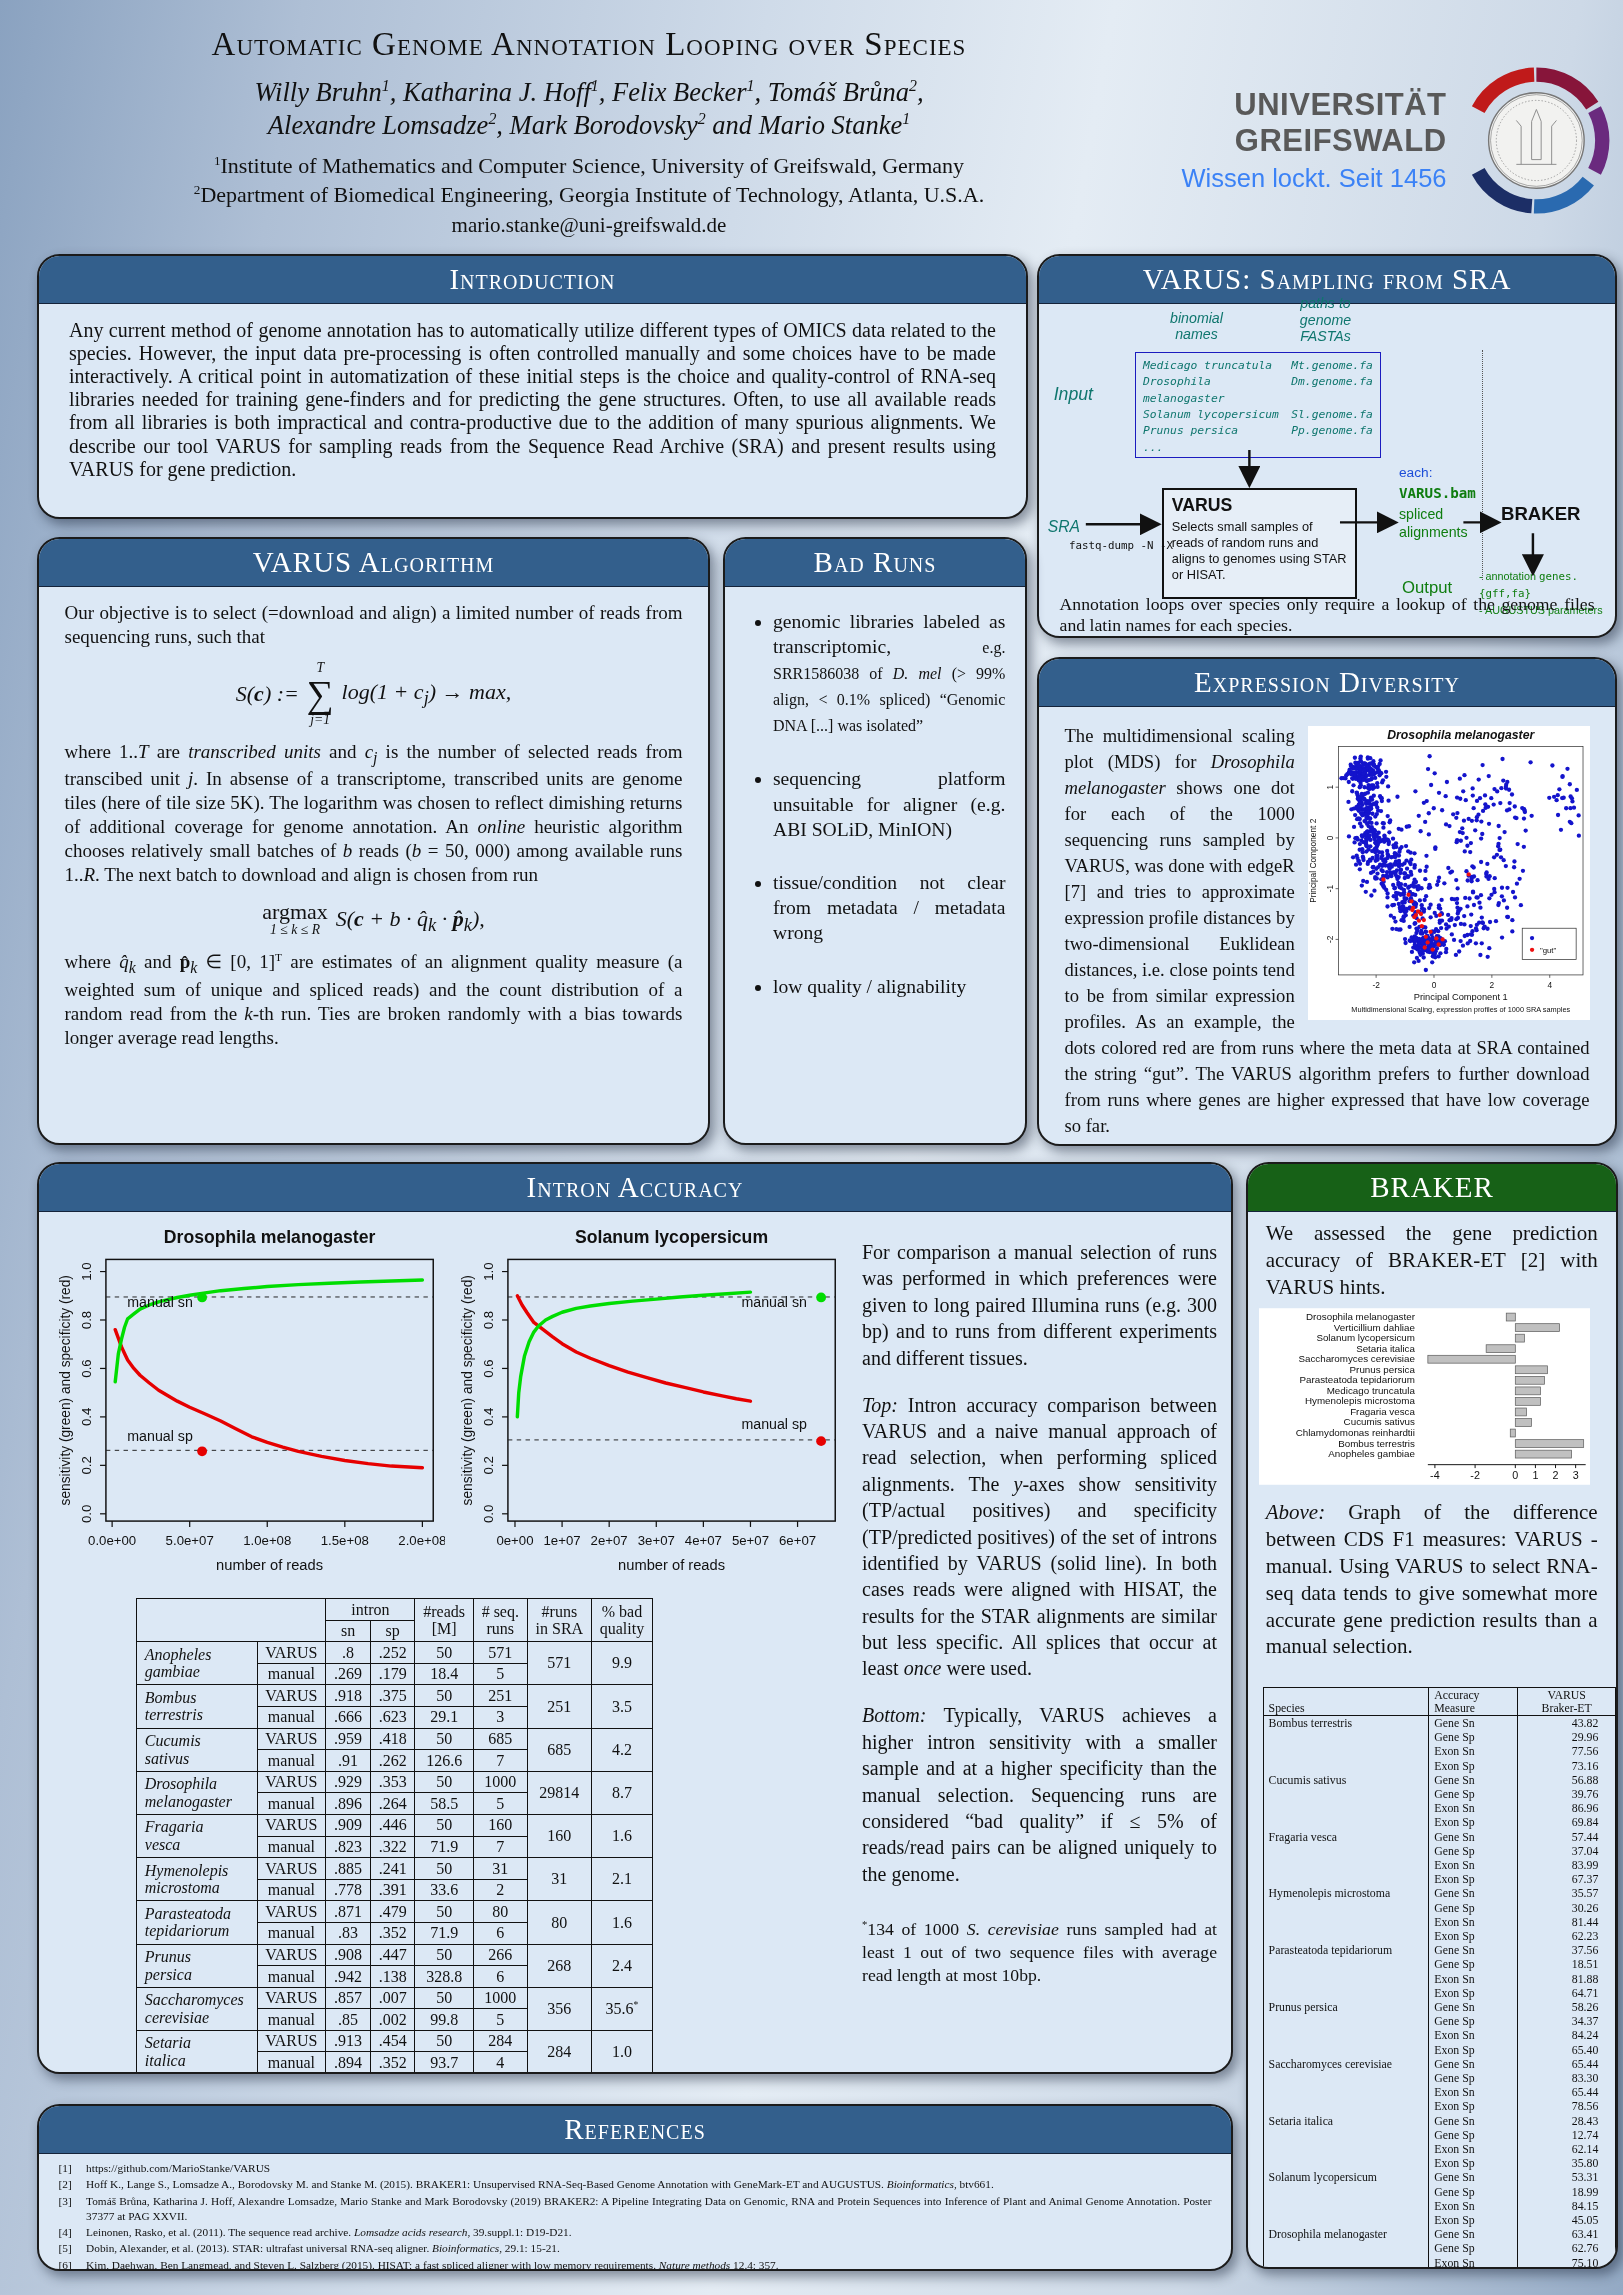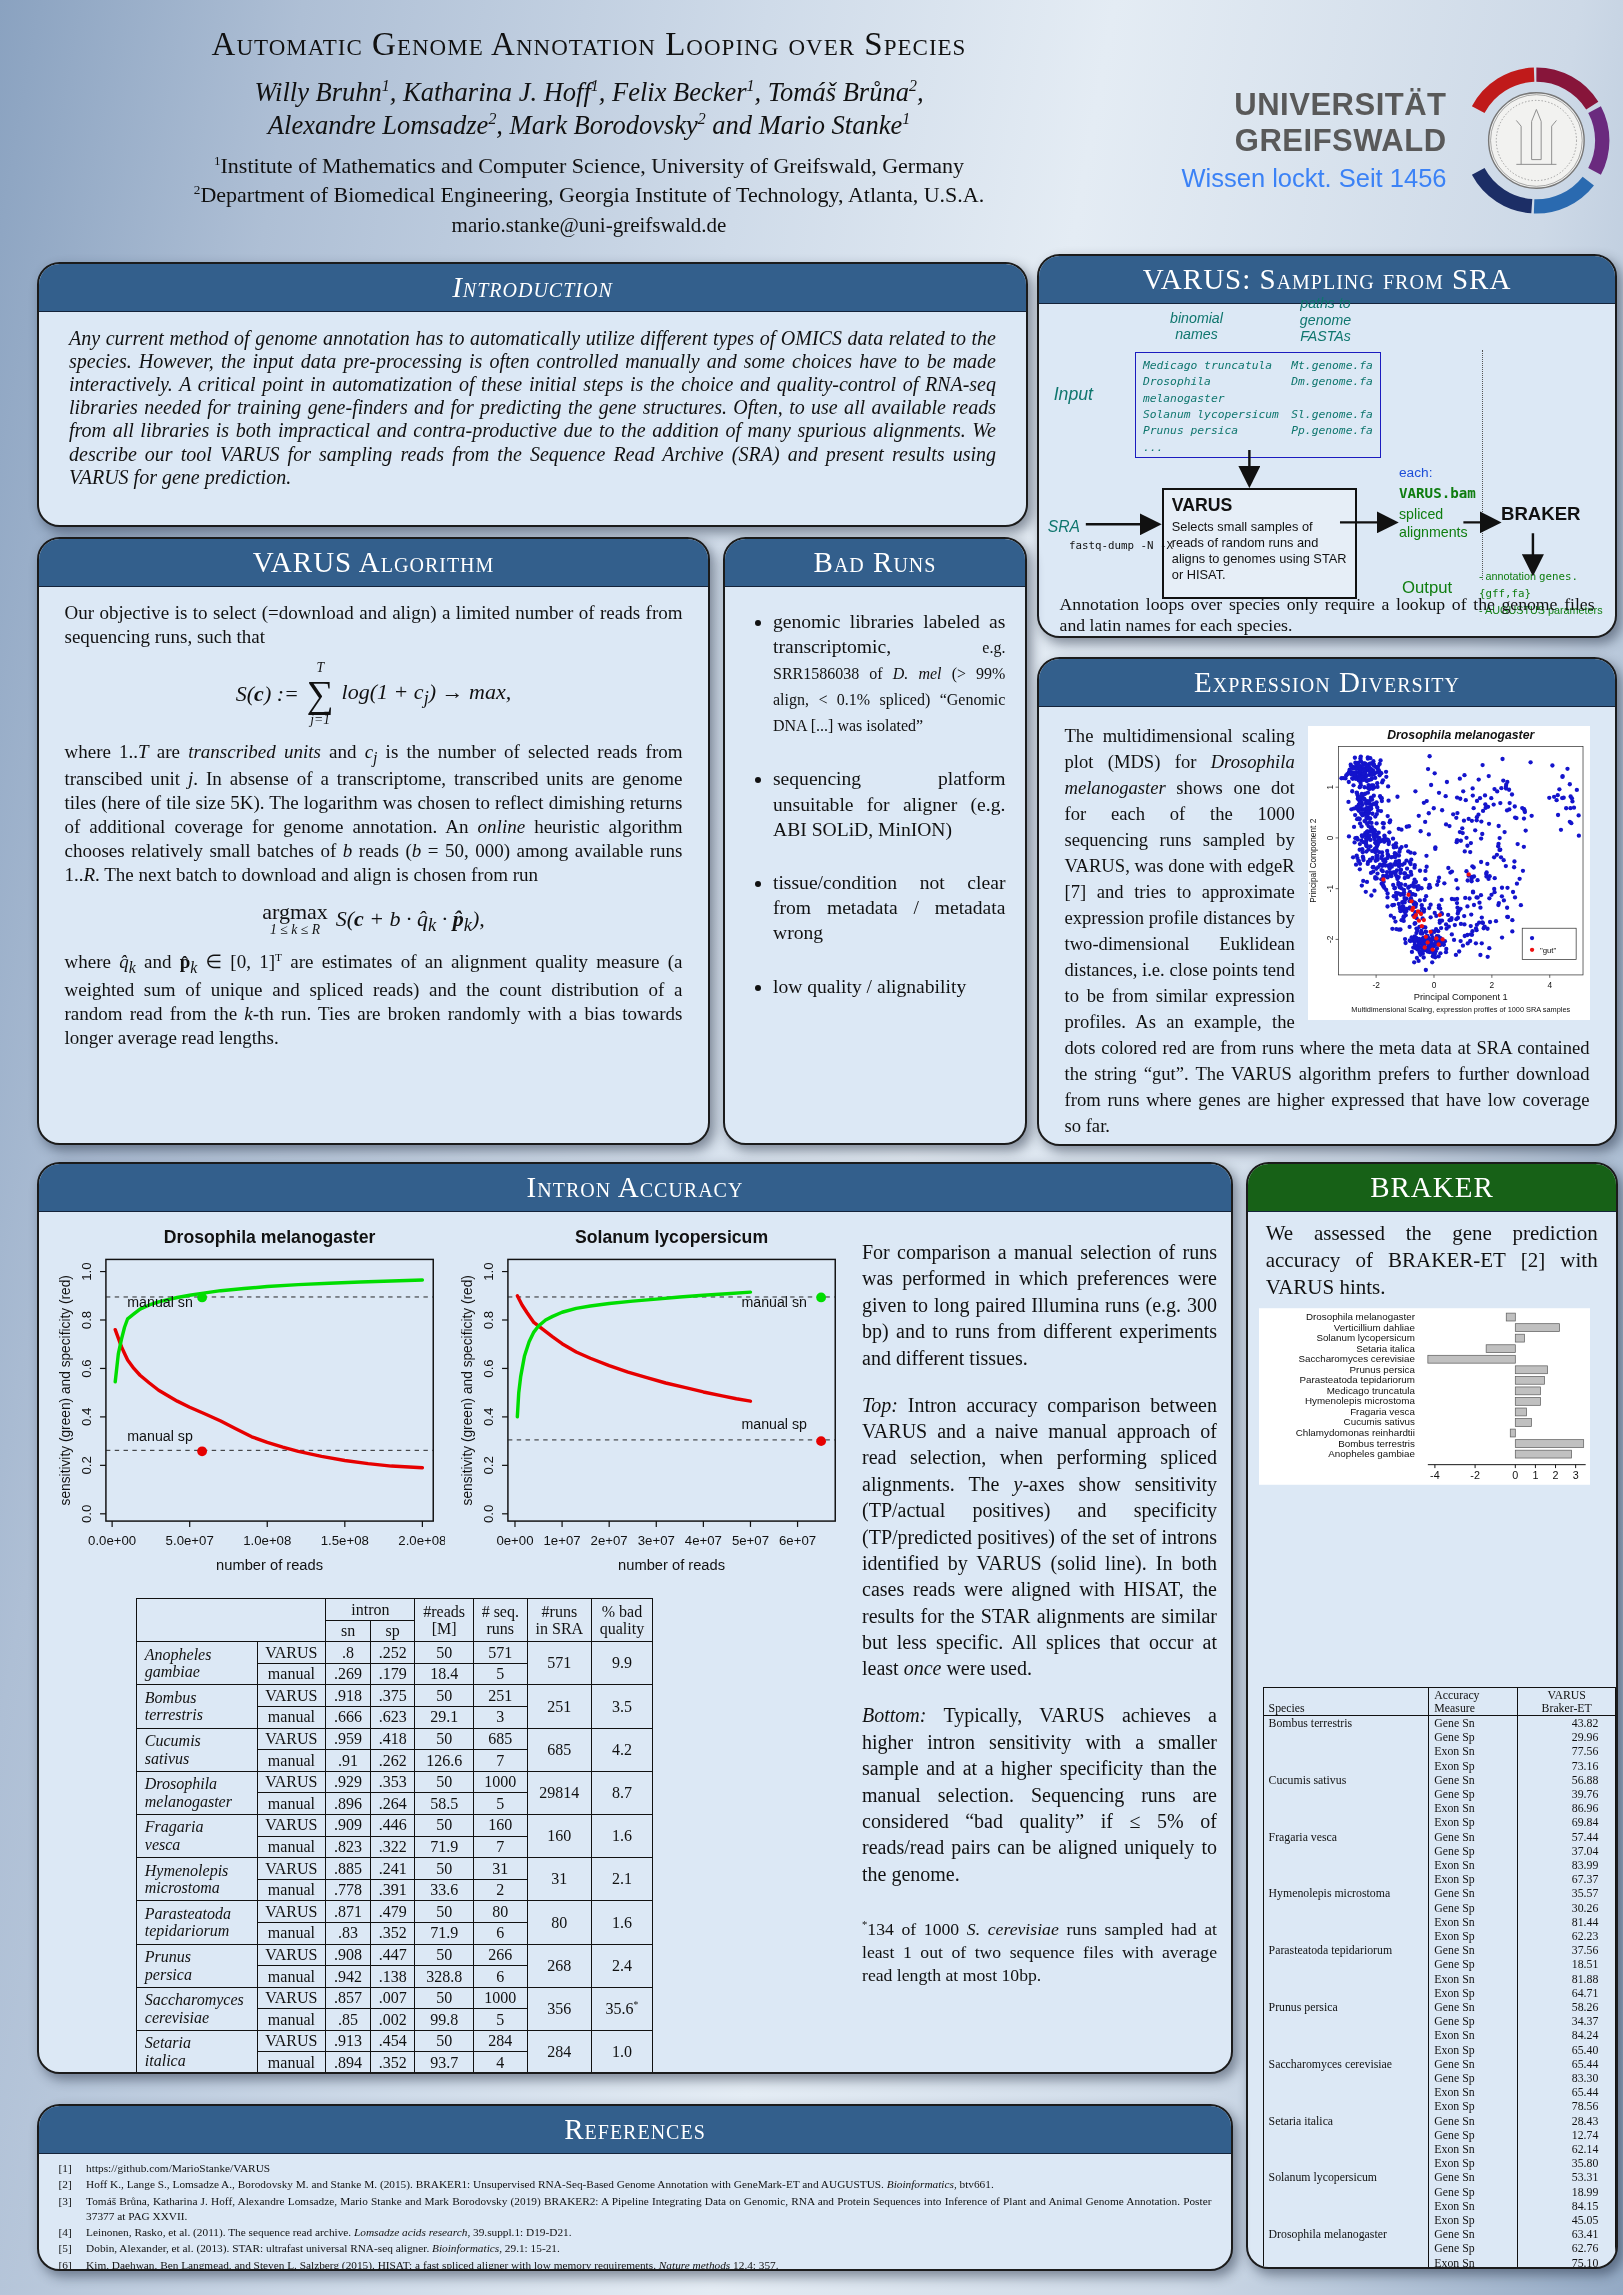--- a/index.html
+++ b/index.html
@@ -23,21 +23,21 @@
   #poster-authors{font-size:26.5px;font-style:italic;margin-top:13.7px;line-height:1.2;}
   #poster-affils{font-size:22px;margin-top:10.8px;line-height:1.3;}
   #poster-email{font-size:21px;margin-top:2.9px;}
   
   #logo-block{position:absolute;left:1103px;top:59px;width:510px;height:162px;
     font-family:"Liberation Sans",sans-serif;display:flex;align-items:center;}
   #logo-text{width:353px;text-align:right;padding-right:13.7px;}
   #logo-line1{font-size:31px;font-weight:700;color:#595959;letter-spacing:0.5px;}
   #logo-line2{font-size:25.5px;color:#3b82f6;margin-top:4.9px;}
   
-  #panel-intro{left:37px;top:262px;width:987px;height:261px;font-style:italic;}
+  #panel-intro{left:37px;top:254px;width:987px;height:261px;}
   #panel-intro .panel-body{padding:14.7px 30px;font-size:20px;line-height:1.16;}
   
   #panel-sra{left:1037px;top:254px;width:576px;height:380px;}
   #sra-diagram{position:absolute;left:0;top:47px;width:576px;height:333px;
     font-family:"Liberation Sans",sans-serif;}
   .d-blue{color:#0f766e;font-style:italic;}
   .d-green{color:#0f7d0f;}
   .mono{font-family:"DejaVu Sans Mono",monospace;}
   .d-label{position:absolute;}
   #sra-inputbox{position:absolute;left:96px;top:49px;width:230px;height:94px;
@@ -1614,20 +1614,21 @@
         <text x="440.70000000000005" y="349" text-anchor="middle" font-size="22" fill="#111">-2</text>
         <line x1="522.7" y1="319" x2="522.7" y2="326" stroke="#111" stroke-width="2"></line>
         <text x="522.7" y="349" text-anchor="middle" font-size="22" fill="#111">0</text>
         <line x1="563.7" y1="319" x2="563.7" y2="326" stroke="#111" stroke-width="2"></line>
         <text x="563.7" y="349" text-anchor="middle" font-size="22" fill="#111">1</text>
         <line x1="604.7" y1="319" x2="604.7" y2="326" stroke="#111" stroke-width="2"></line>
         <text x="604.7" y="349" text-anchor="middle" font-size="22" fill="#111">2</text>
         <line x1="645.7" y1="319" x2="645.7" y2="326" stroke="#111" stroke-width="2"></line>
         <text x="645.7" y="349" text-anchor="middle" font-size="22" fill="#111">3</text>
       </svg>
+    <div id="bk-p2" class="jtext"><i>Above:</i> Graph of the difference between CDS F1 measures:  VARUS - manual.  Using VARUS to select RNA-seq data tends to give somewhat more accurate gene prediction results than a manual selection.</div>
     <div id="bk-table-wrap">
       <table class="btable" id="bk-table">
           <thead>
             <tr>
               <th style="width:162px;vertical-align:bottom;">Species</th>
               <th class="colsep" style="width:81px;">Accuracy<br>Measure</th>
               <th class="colsep" style="width:91px;text-align:center;">VARUS<br>Braker-ET</th>
             </tr>
           </thead>
           <tbody>

